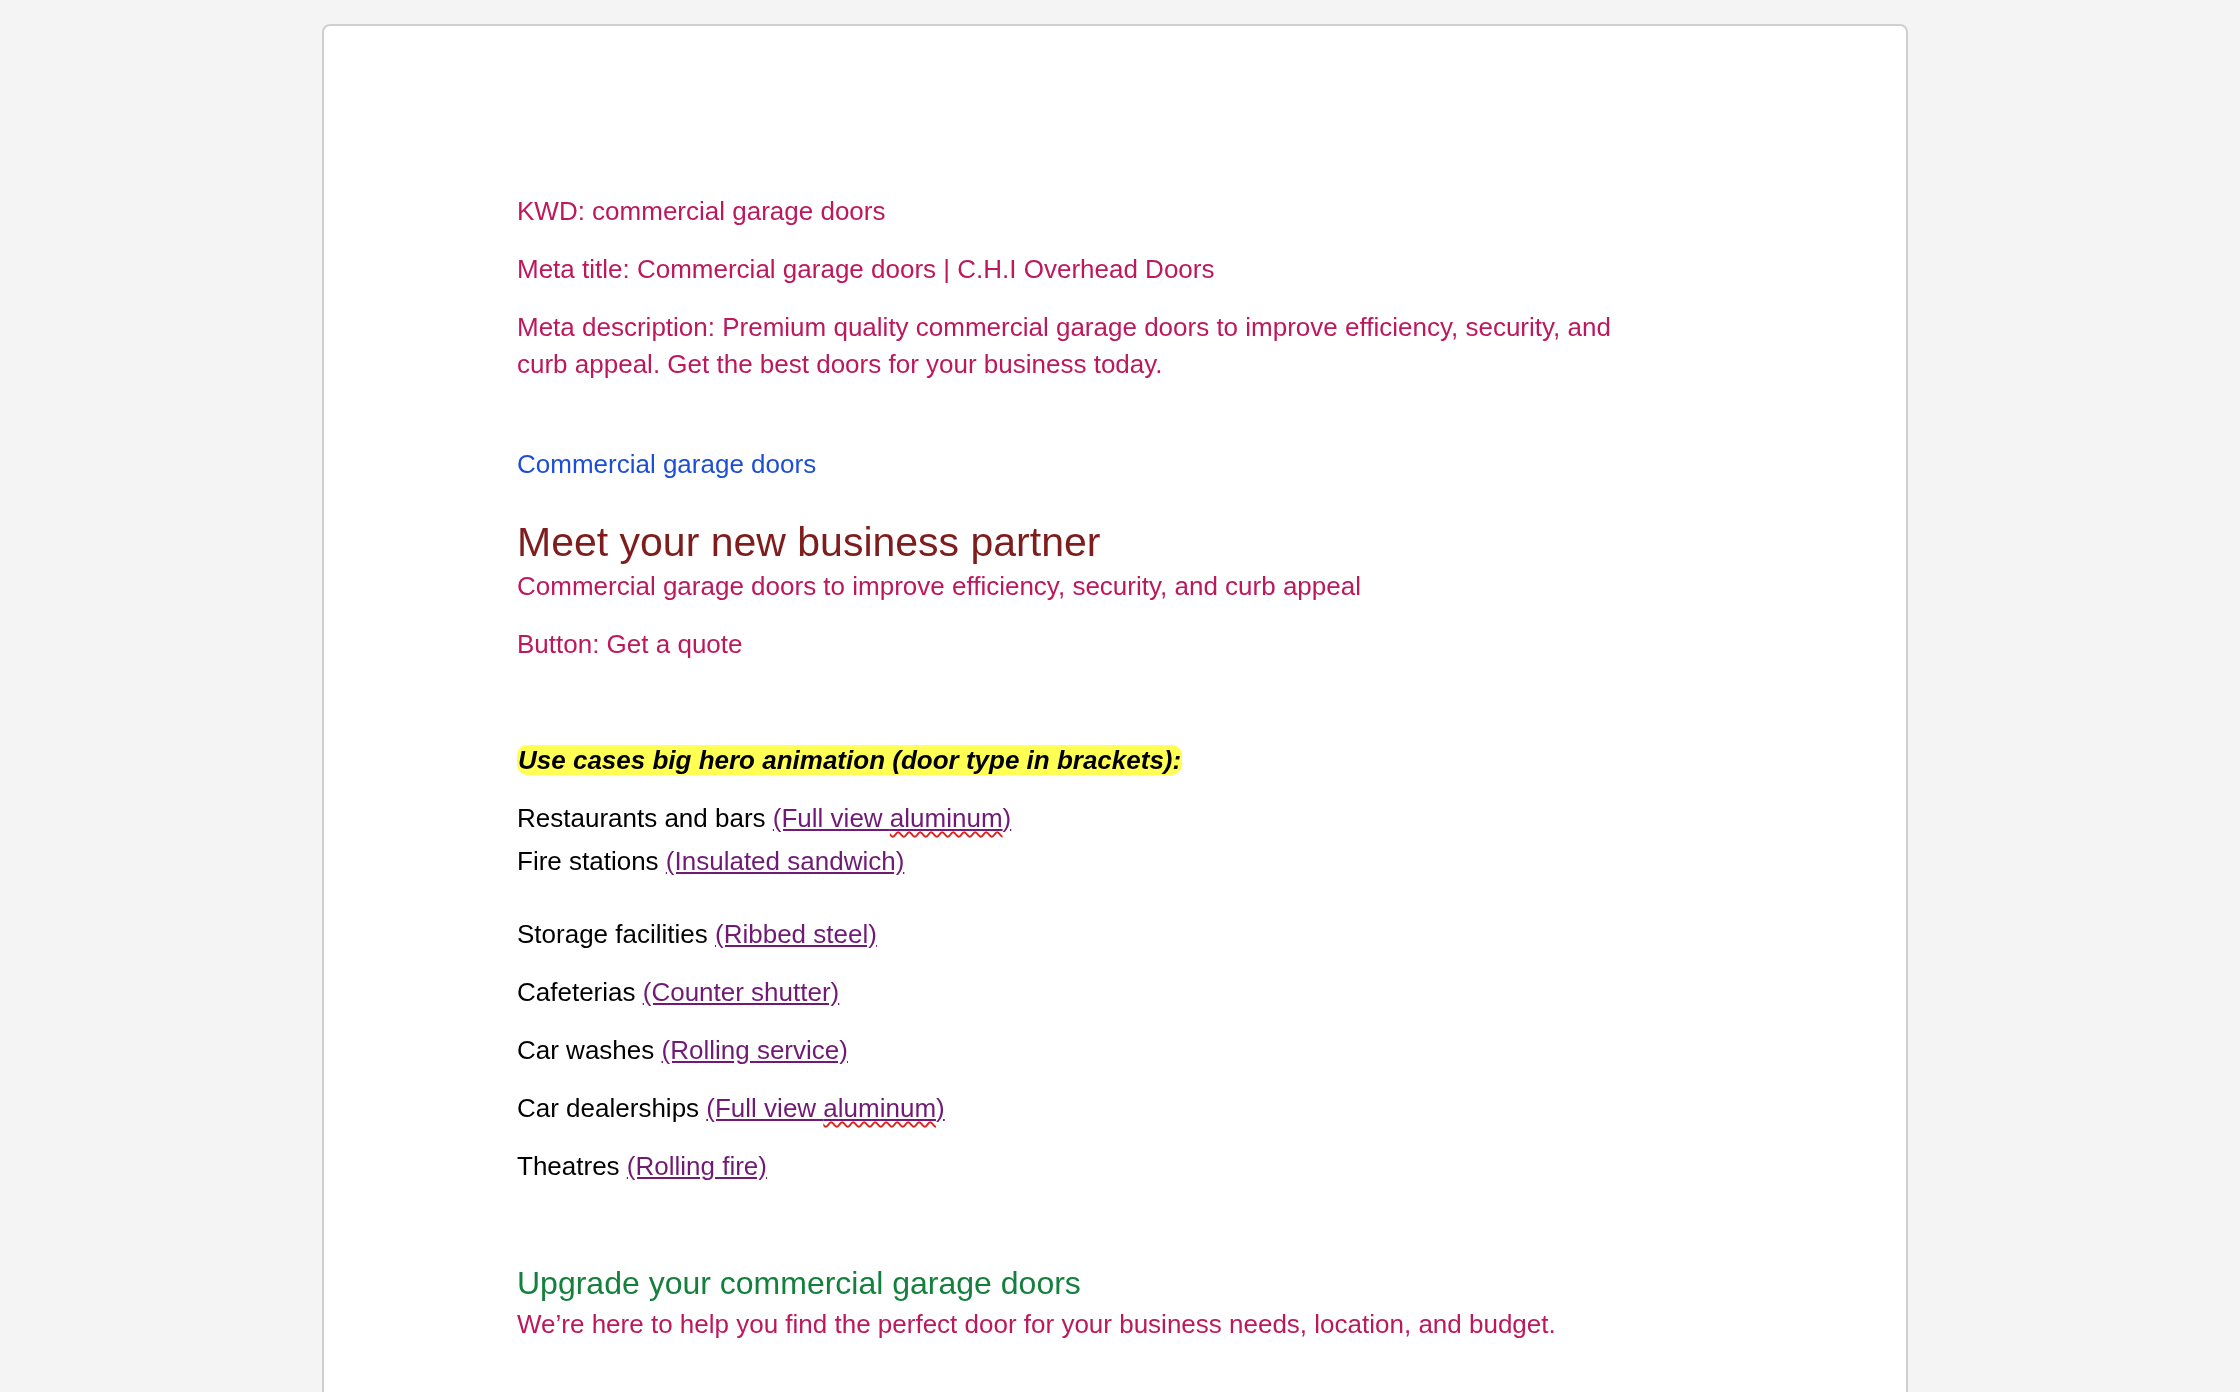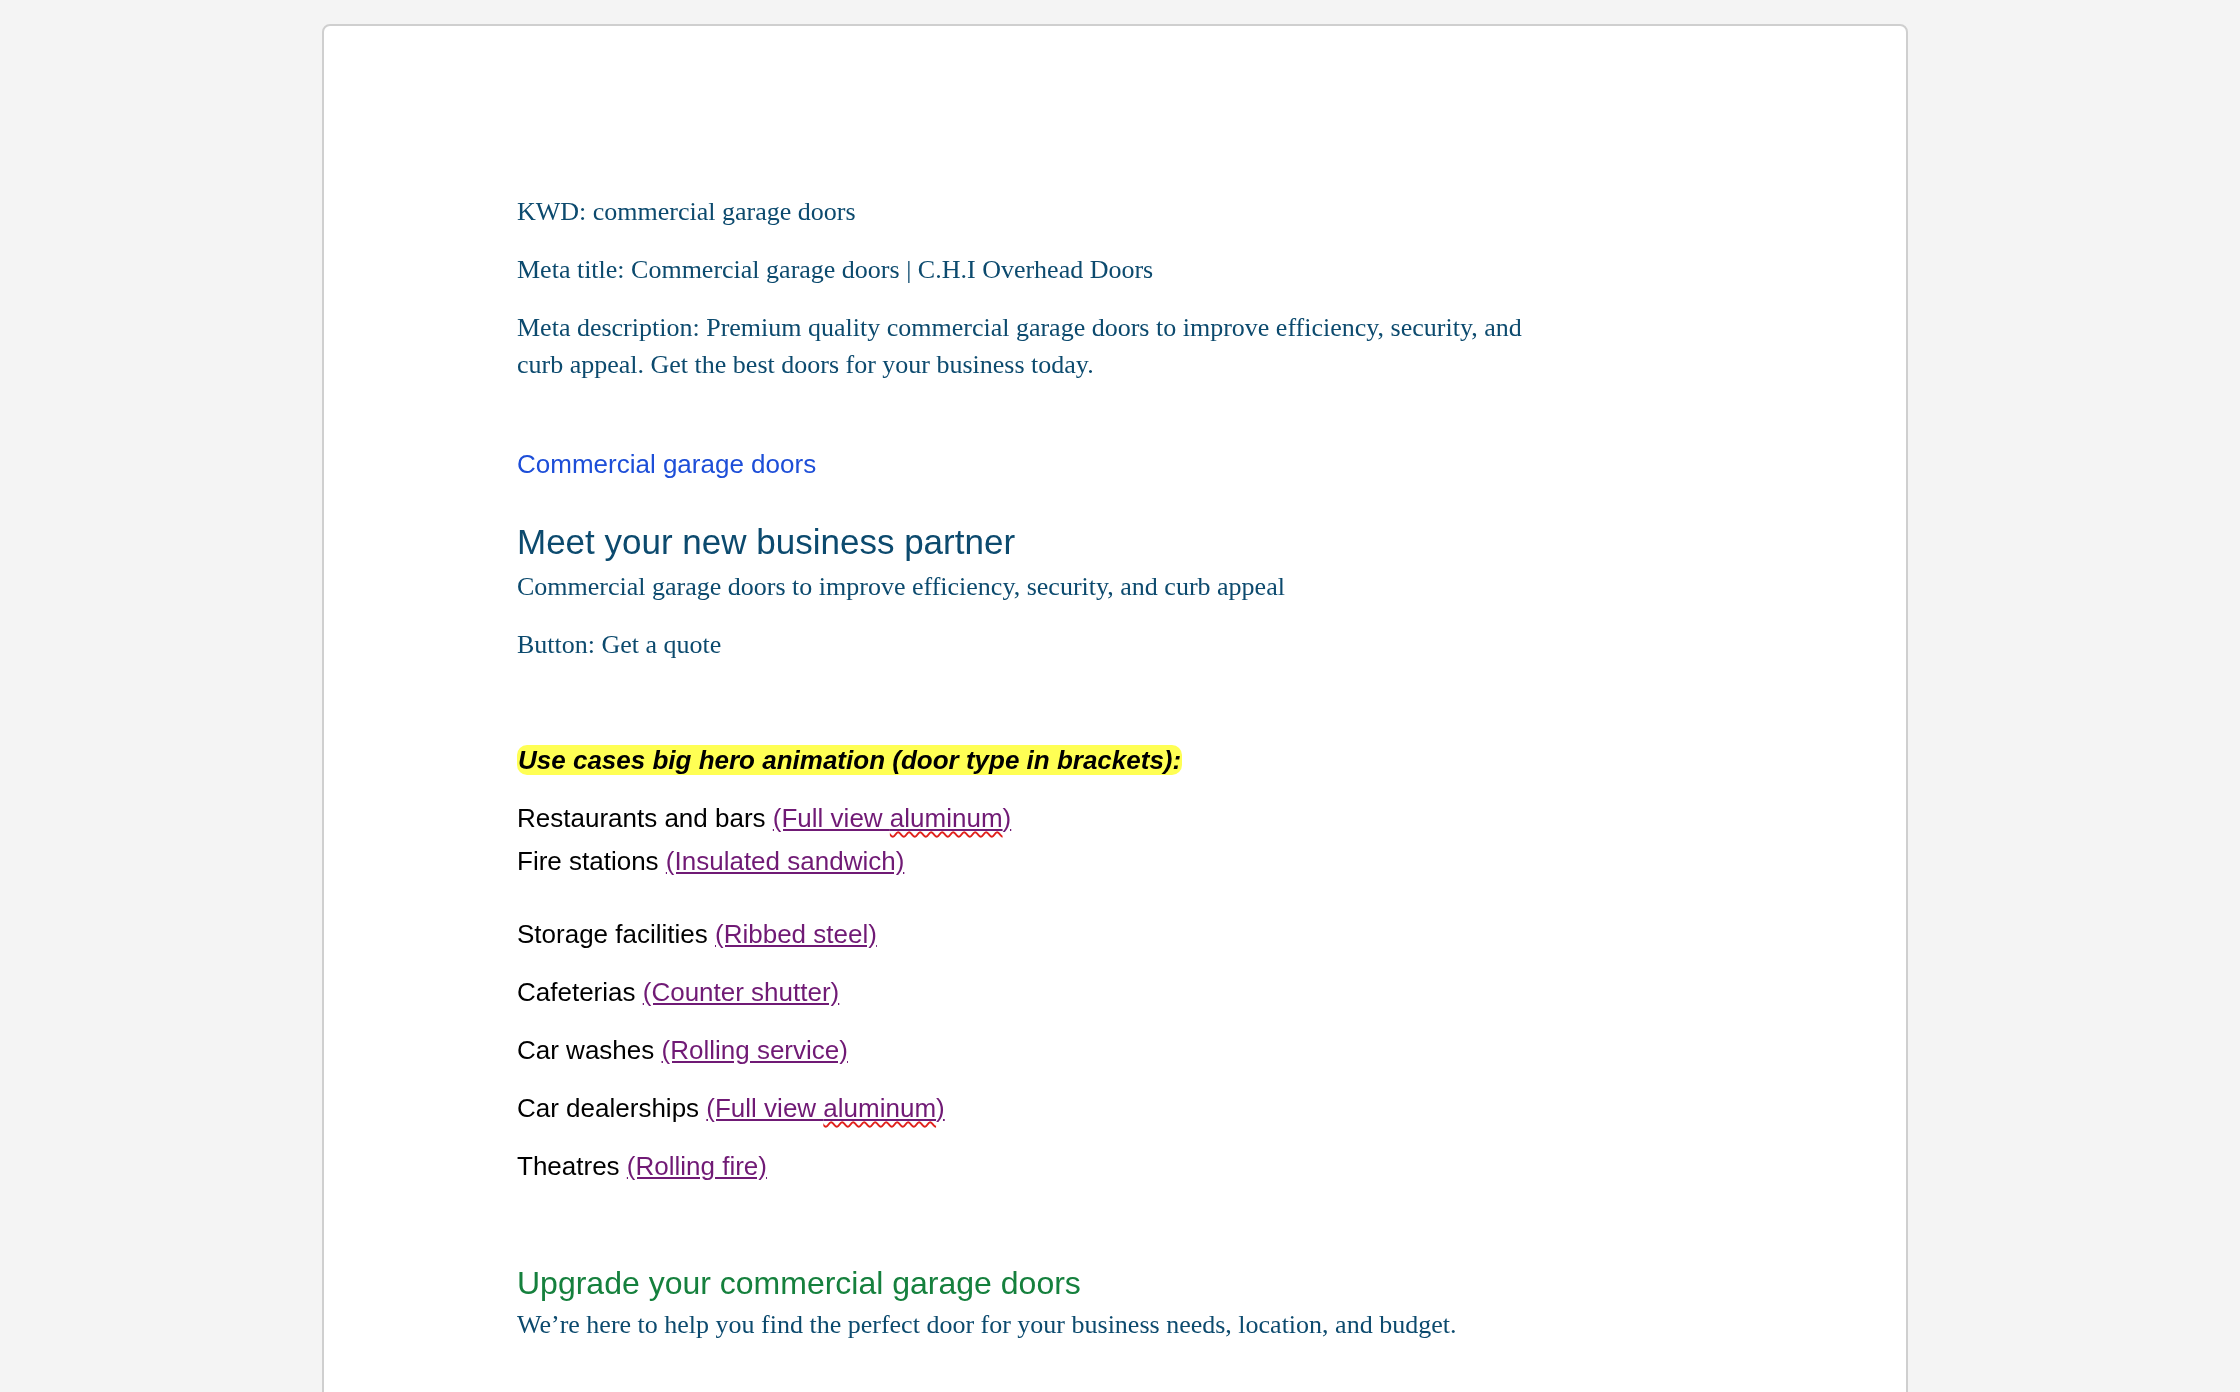--- a/index.html
+++ b/index.html
@@ -20,24 +20,24 @@
   }
   .content {
     position: absolute;
     left: 193px; top: 193px;
     width: 1200px;
     color: #000;
     font-size: 26px;
     line-height: 37px;
   }
   .p { margin: 0; }
-  .body-line { color: #0c4a6e; font-family: Liberation Serif, serif; }
+  .body-line { color: #be185d; }
   .gray { color: #701a75; text-decoration: underline; }
   .heading3 { color: #1d4ed8; font-size: 26px; line-height: 37px; }
-  .heading1 { color: #0c4a6e; font-size: 35px; line-height: 50px; }
+  .heading1 { color: #7f1d1d; font-size: 41px; line-height: 50px; }
   .heading2 { color: #15803d; font-size: 32px; line-height: 42px; }
   .hl {
     background: #ffff54;
     font-weight: bold; font-style: italic;
     padding: 0 1px;
     border-radius: 10px;
   }
   .squiggle {
     text-decoration: underline wavy #e0201a;
     text-decoration-thickness: 1.5px;

